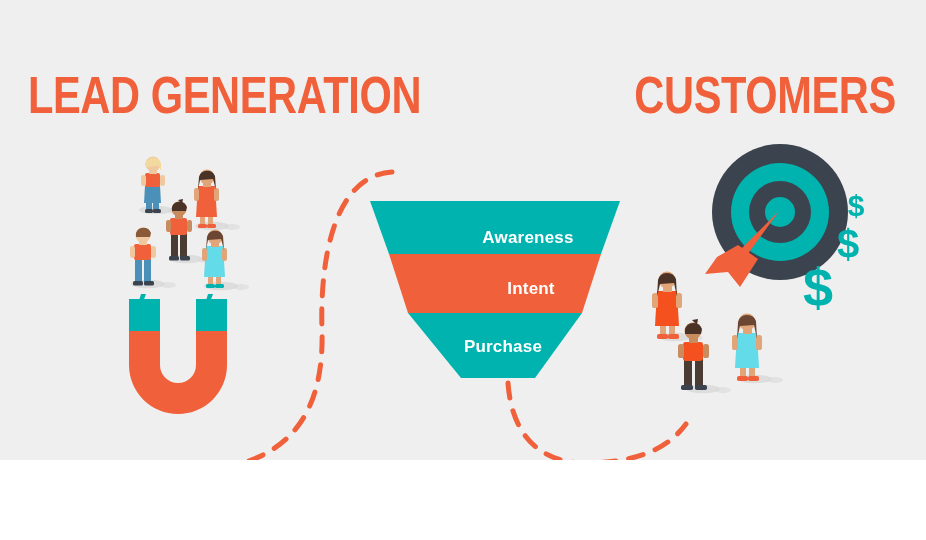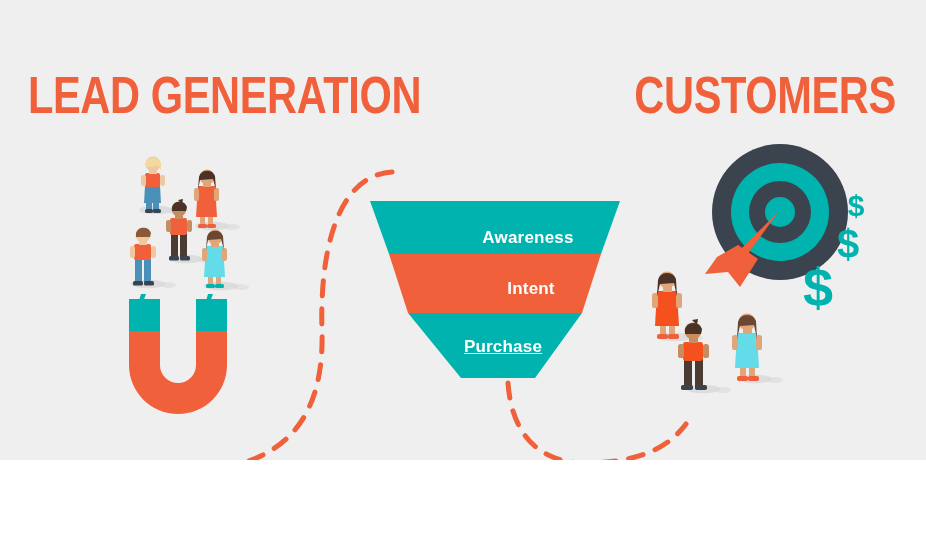--- a/index.html
+++ b/index.html
@@ -48,21 +48,21 @@
     color: #ffffff;
     font-weight: bold;
     font-size: 17px;
     white-space: nowrap;
     text-align: center;
     transform: translateX(-50%);
     letter-spacing: 0.2px;
   }
   #label-awareness { left: 528px; top: 220px; margin-top: 8px; }
   #label-intent    { left: 531px; top: 279px; }
-  #label-purchase  { left: 503px; top: 337px; text-decoration: underline; }
+  #label-purchase  { left: 503px; top: 337px; }
 </style>
 </head>
 <body>
 
 <div id="stage">
 
   <div class="title" id="title-lead">LEAD GENERATION</div>
 
   <div class="title" id="title-customers">CUSTOMERS</div>
 

